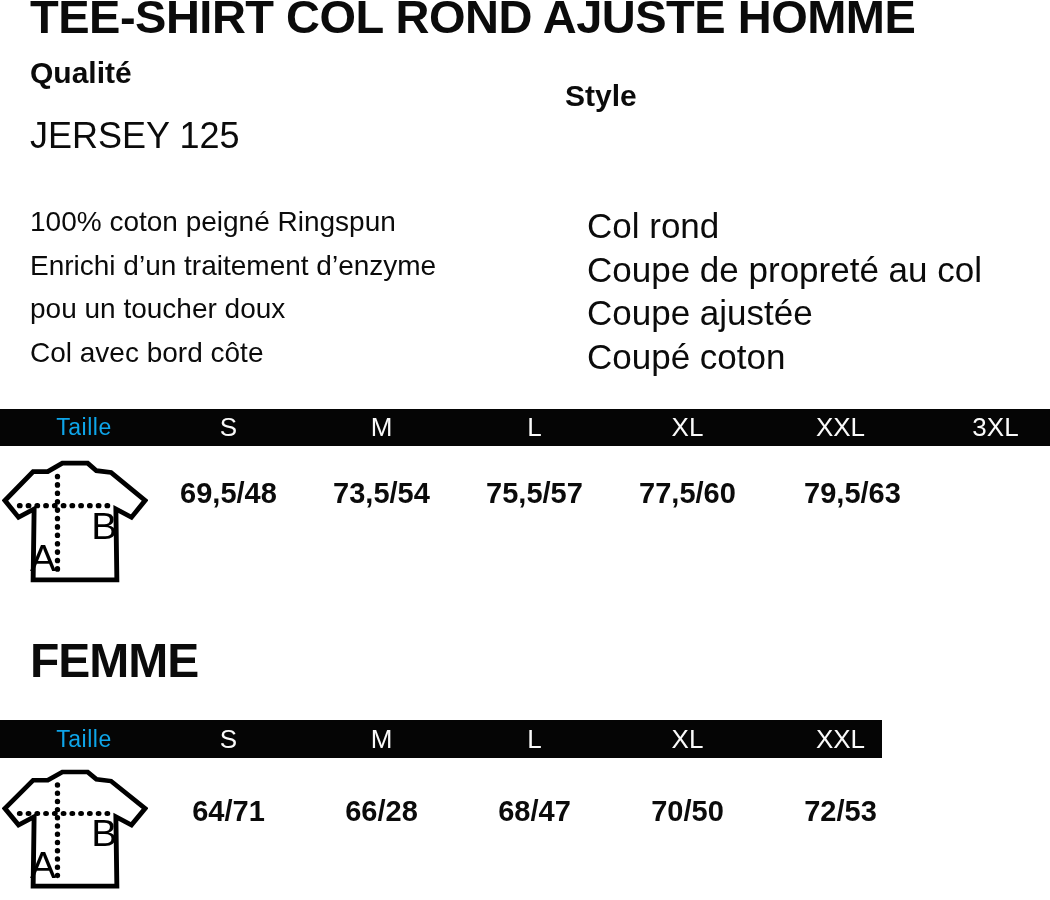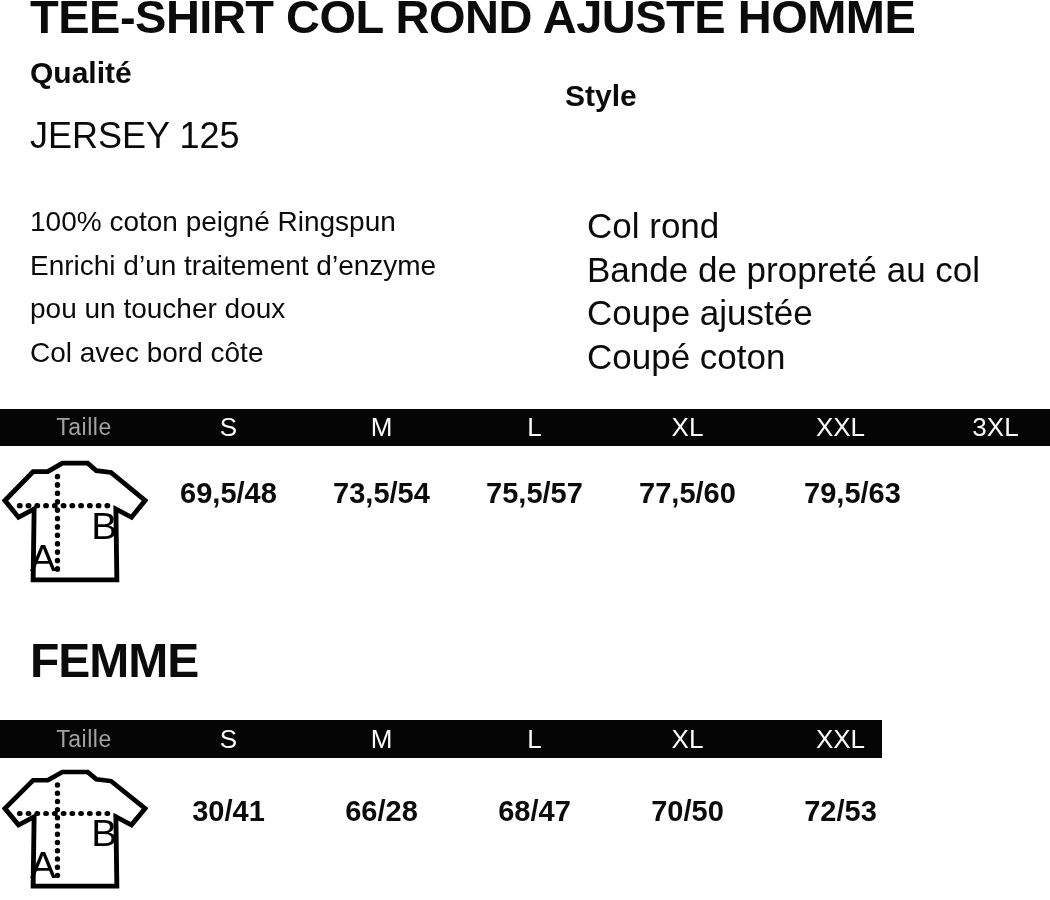--- a/index.html
+++ b/index.html
@@ -19,21 +19,21 @@
   .q-lines { position:absolute; left:30px;  top:200px; font-size:28px; line-height:43.5px; }
   .s-lines { position:absolute; left:565px; top:204px; font-size:35px; line-height:43.5px;margin-left:22px; }
 
   .hdr1 {
     position:absolute; left:0; top:409px; width:1050px; height:37px;
     background:#050505; display:grid; align-items:center; color:#fafafa;
     grid-template-columns:152px 153px 153px 153px 153px 153px 133px;
   }
   .hdr1 span, .hdr2 span { text-align:center; font-size:26px; font-weight:400; }
   .hdr1 span:last-child { transform:translateX(12px); }
-  .taille { font-size:23px !important; letter-spacing:0.5px; color:#a3a3a3;margin-left:16px; }
+  .taille { font-size:23px !important; letter-spacing:0.5px; color:#0ea5e9;margin-left:16px; }
 
   .hdr2-wrap {
     position:absolute; left:0; top:720px; width:882px; height:38px;
     background:#050505; overflow:hidden;
   }
   .hdr2 {
     position:absolute; left:0; top:0; width:917px; height:38px;
     display:grid; align-items:center; color:#fafafa;
     grid-template-columns:152px 153px 153px 153px 153px 153px;
   }
@@ -77,21 +77,21 @@
 
   <div class="q-lines">
     <div>100% coton peigné Ringspun</div>
     <div>Enrichi d’un traitement d’enzyme</div>
     <div>pou un toucher doux</div>
     <div>Col avec bord côte</div>
   </div>
 
   <div class="s-lines">
     <div>Col rond</div>
-    <div>Bande de propreté au col</div>
+    <div>Coupe de propreté au col</div>
     <div>Coupe ajustée</div>
     <div>Coupé coton</div>
   </div>
 
   <div class="hdr1">
     <span class="taille">Taille</span>
     <span>S</span>
     <span>M</span>
     <span>L</span>
     <span>XL</span>
@@ -132,20 +132,20 @@
   <svg class="ticon icon2" width="146" height="137" viewBox="0 0 150 150" preserveAspectRatio="none">
     <path d="M 32,21 L 47,21 L 62,12 L 88,12 L 97,20 L 112,22 L 147,52 L 133,70 L 117,61 L 118,137 L 32,137 L 33,61 L 17,70 L 3,52 Z" fill="#ffffff" stroke="#000000" stroke-width="5" stroke-linejoin="miter"></path>
     <line x1="57" y1="26" x2="57" y2="130" stroke="#000" stroke-width="5.5" stroke-dasharray="0.5 8.5" stroke-linecap="round"></line>
     <line x1="18" y1="57.5" x2="115" y2="57.5" stroke="#000" stroke-width="5.5" stroke-dasharray="0.5 8.5" stroke-linecap="round"></line>
     <text x="42" y="128" text-anchor="middle">A</text>
     <text x="105" y="93" text-anchor="middle">B</text>
   </svg>
 
   <div class="vals row2">
     <span></span>
-    <span>30/41</span>
+    <span>64/71</span>
     <span>66/28</span>
     <span>68/47</span>
     <span>70/50</span>
     <span>72/53</span>
   </div>
 
 </div>
 
 </body></html>

